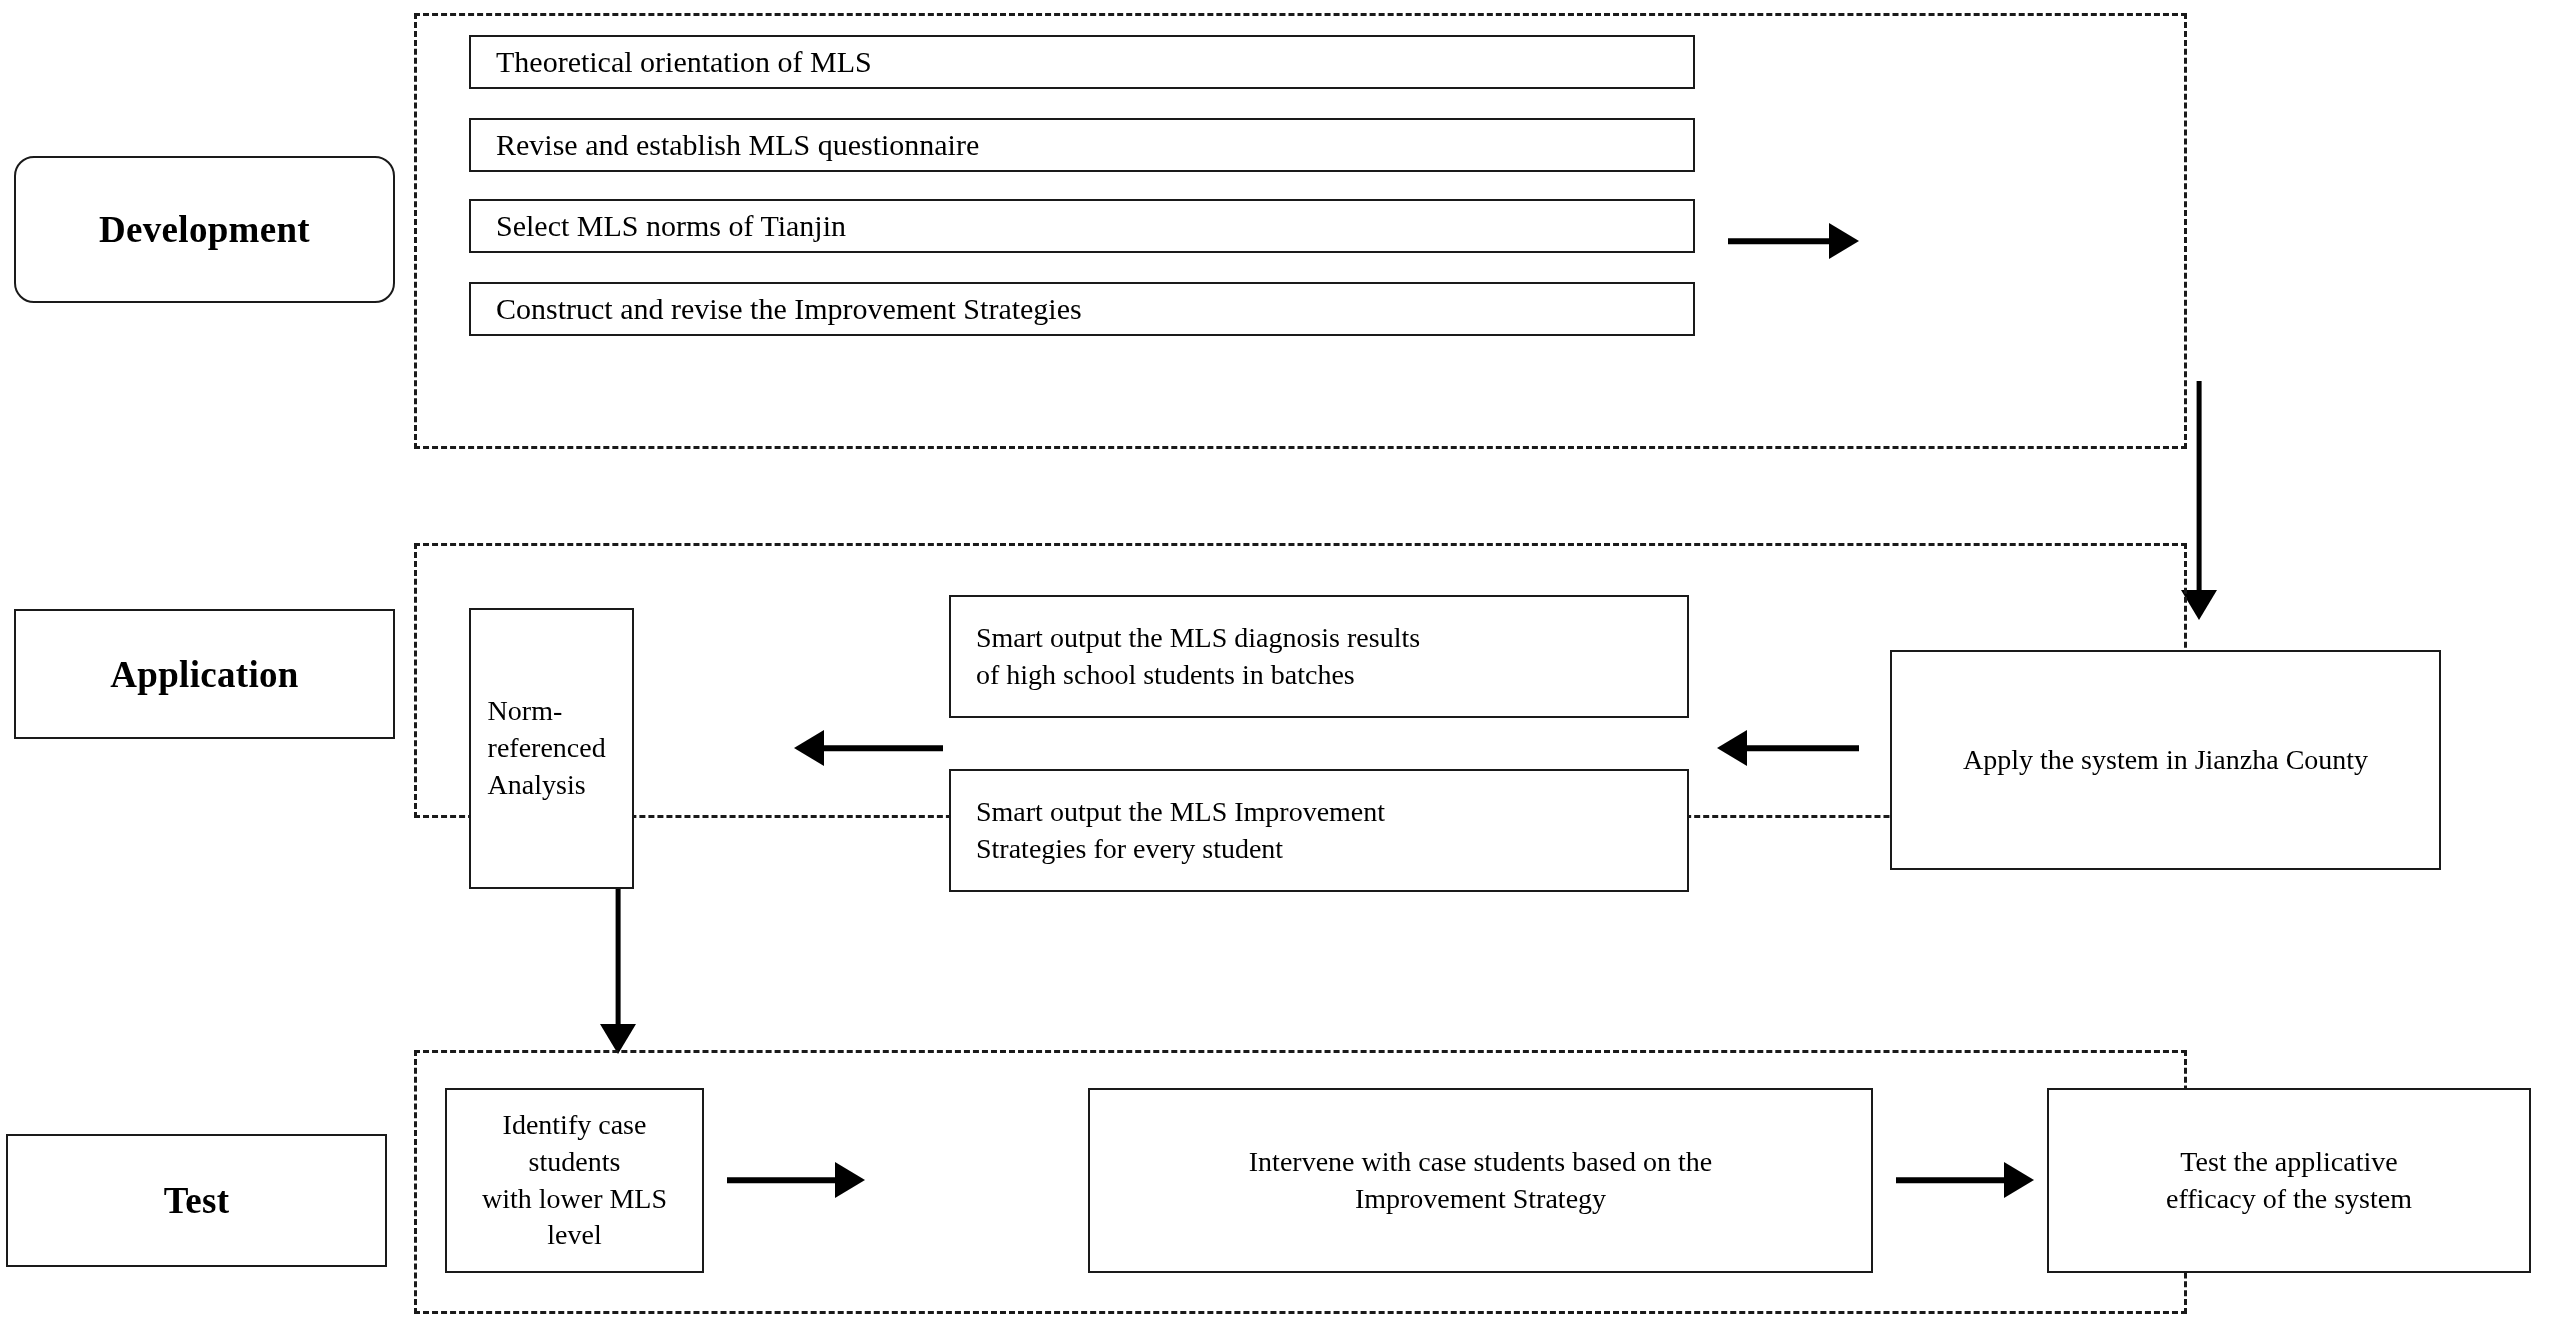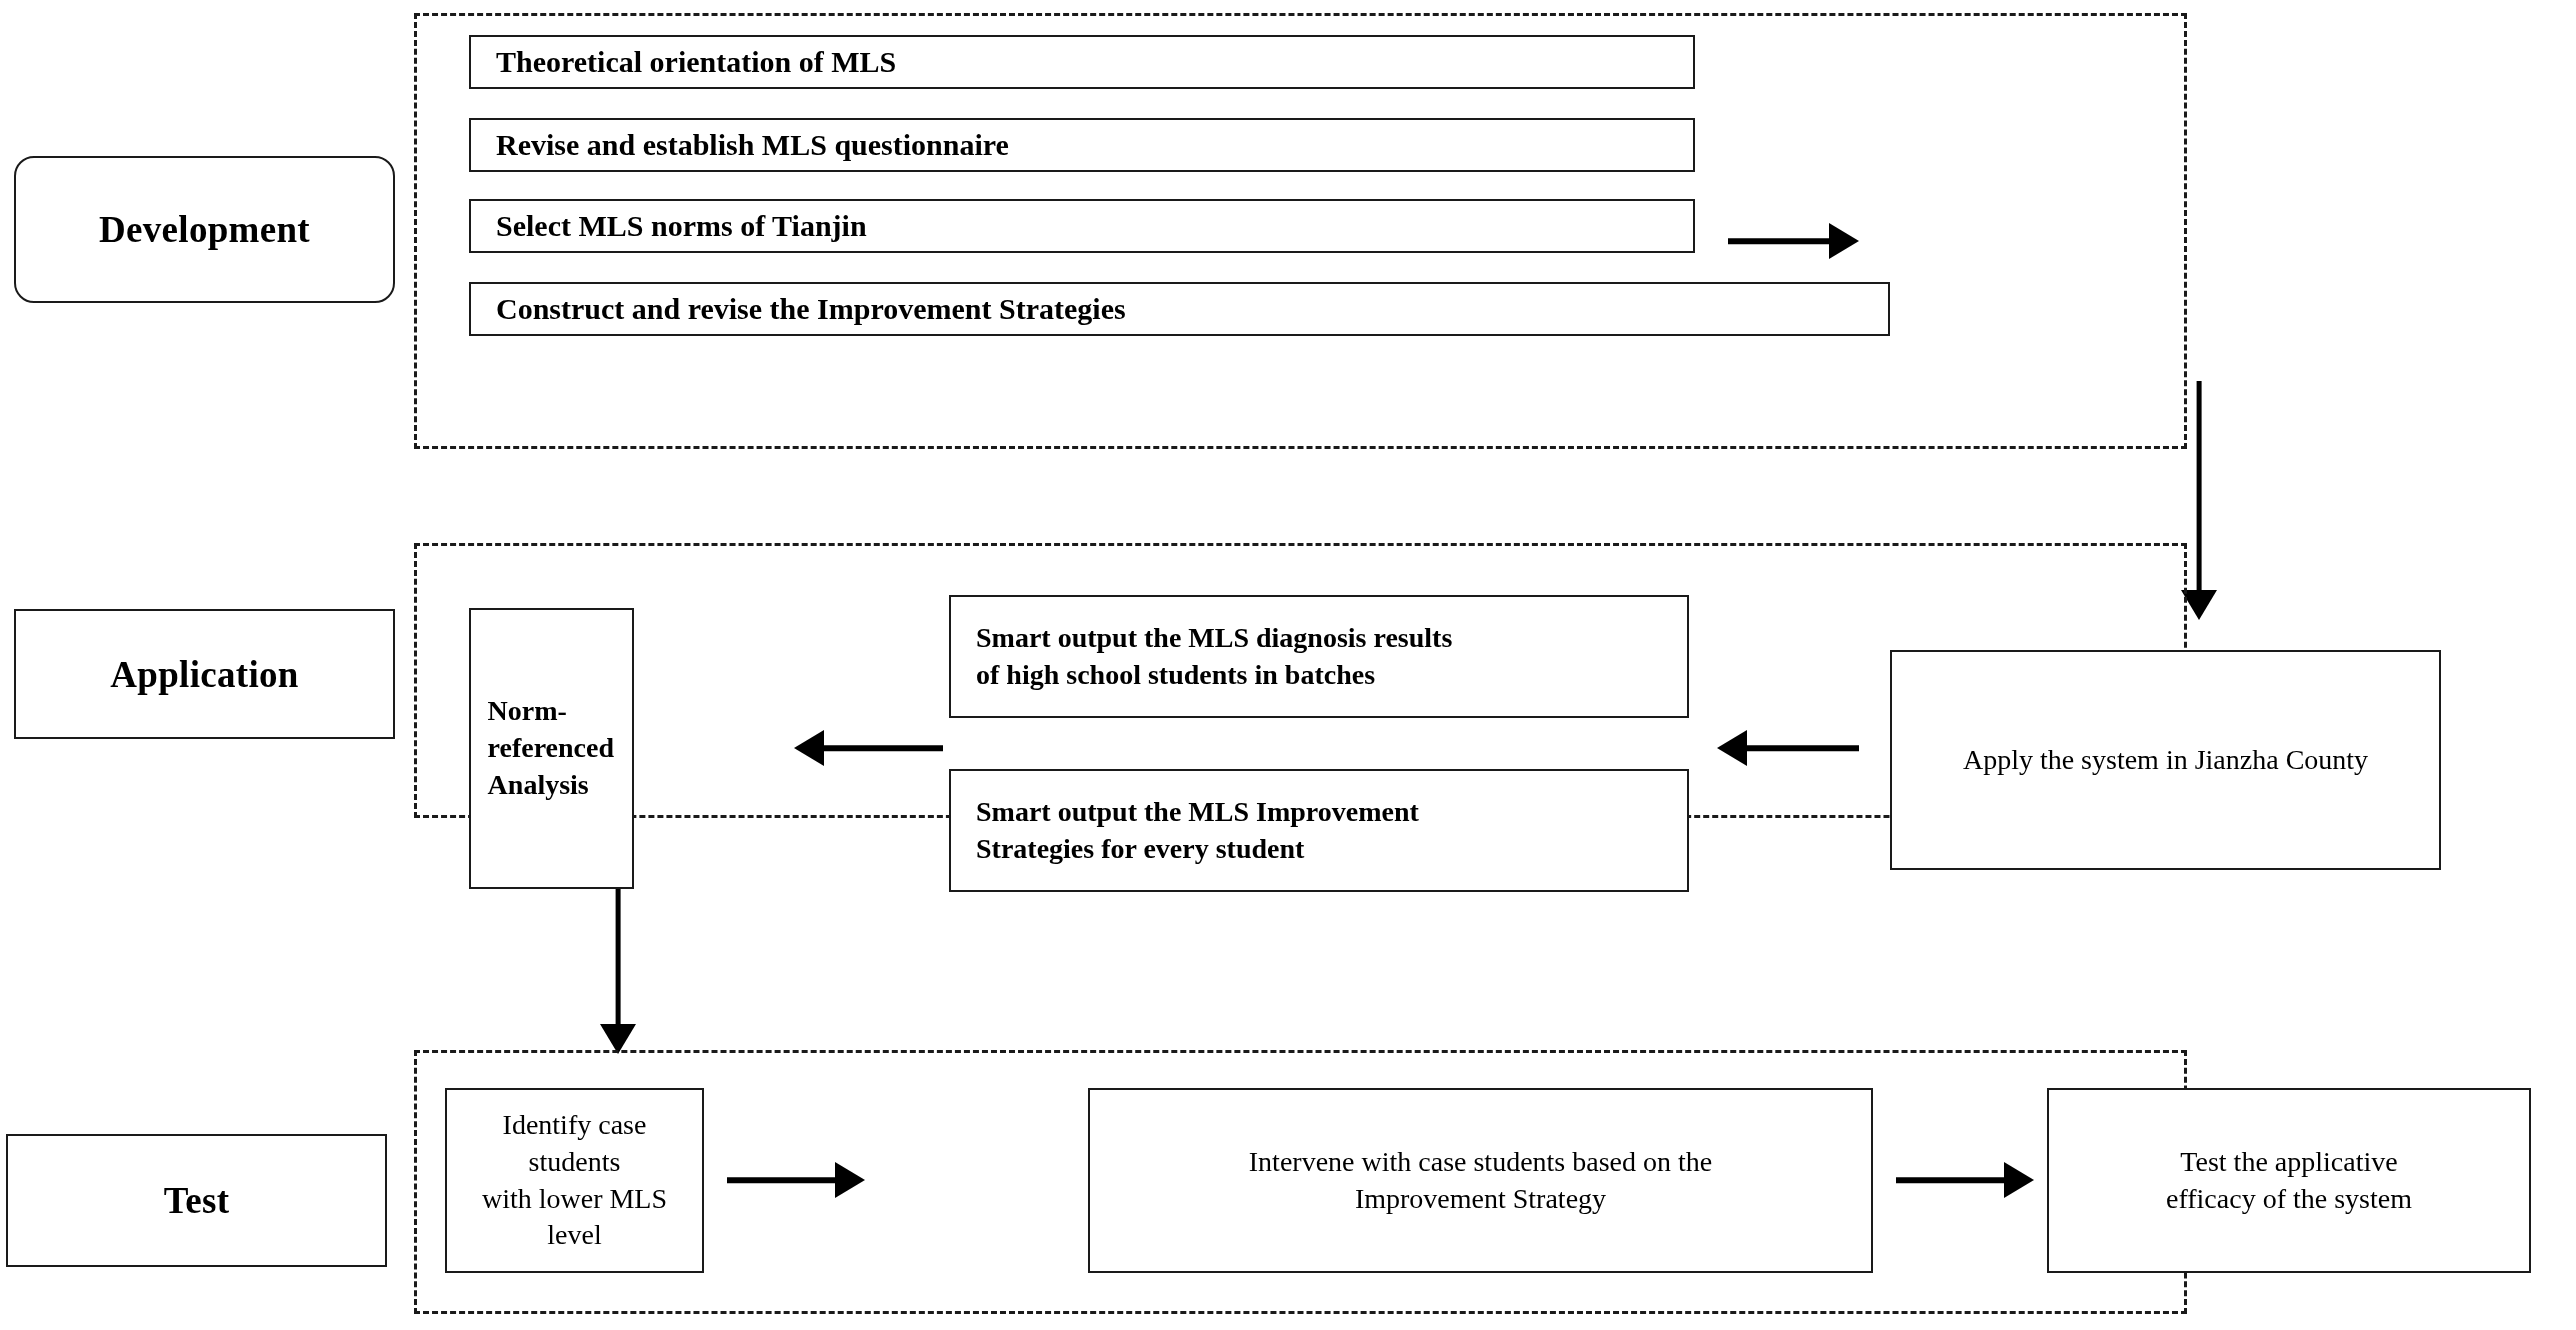--- a/index.html
+++ b/index.html
@@ -27,21 +27,21 @@
     border:2.8px solid #1a1a1a;
     background:#ffffff;
     display:flex;align-items:center;
     font-family:"Liberation Serif", serif;
     color:#000;
     line-height:1.32;
   }
   .node.center{justify-content:center;text-align:center;}
   .node.left{justify-content:flex-start;text-align:left;}
   .node .txt{display:block;width:100%;}
-  .node.left .txt{padding-left:25px;font-weight:bold;}
+  .node.left .txt{padding-left:25px;}
   .node.center .txt{padding:0 14px;}
 
   
   .arrow-h{position:absolute;height:0;}
   .arrow-h .shaft{position:absolute;left:0;top:50%;transform:translateY(-50%);height:5.5px;background:#000;}
   .arrow-h .head-r{
     position:absolute;right:0;top:50%;transform:translateY(-50%);
     width:0;height:0;border-top:18px solid transparent;border-bottom:18px solid transparent;
     border-left:30px solid #000;
   }
@@ -74,21 +74,21 @@
   </div>
 
   <div class="node left" style="left:469px;top:199px;width:1226px;height:54px;font-size:30px;">
     <span class="txt">Select MLS norms of Tianjin</span>
   </div>
 
   <div class="node left" style="left:469px;top:118px;width:1226px;height:54px;font-size:30px;">
     <span class="txt">Revise and establish MLS questionnaire</span>
   </div>
 
-  <div class="node left" style="left:469px;top:282px;width:1421px;height:54px;font-size:30px;">
+  <div class="node left" style="left:469px;top:282px;width:1226px;height:54px;font-size:30px;">
     <span class="txt">Construct and revise the Improvement Strategies</span>
   </div>
 
   <div class="arrow-h" style="left:1728px;top:241px;width:131px;">
     <div class="shaft" style="width:104px;"></div>
     <div class="head-r"></div>
   </div>
 
 
   <div class="arrow-v" style="left:2199px;top:381px;height:239px;">

